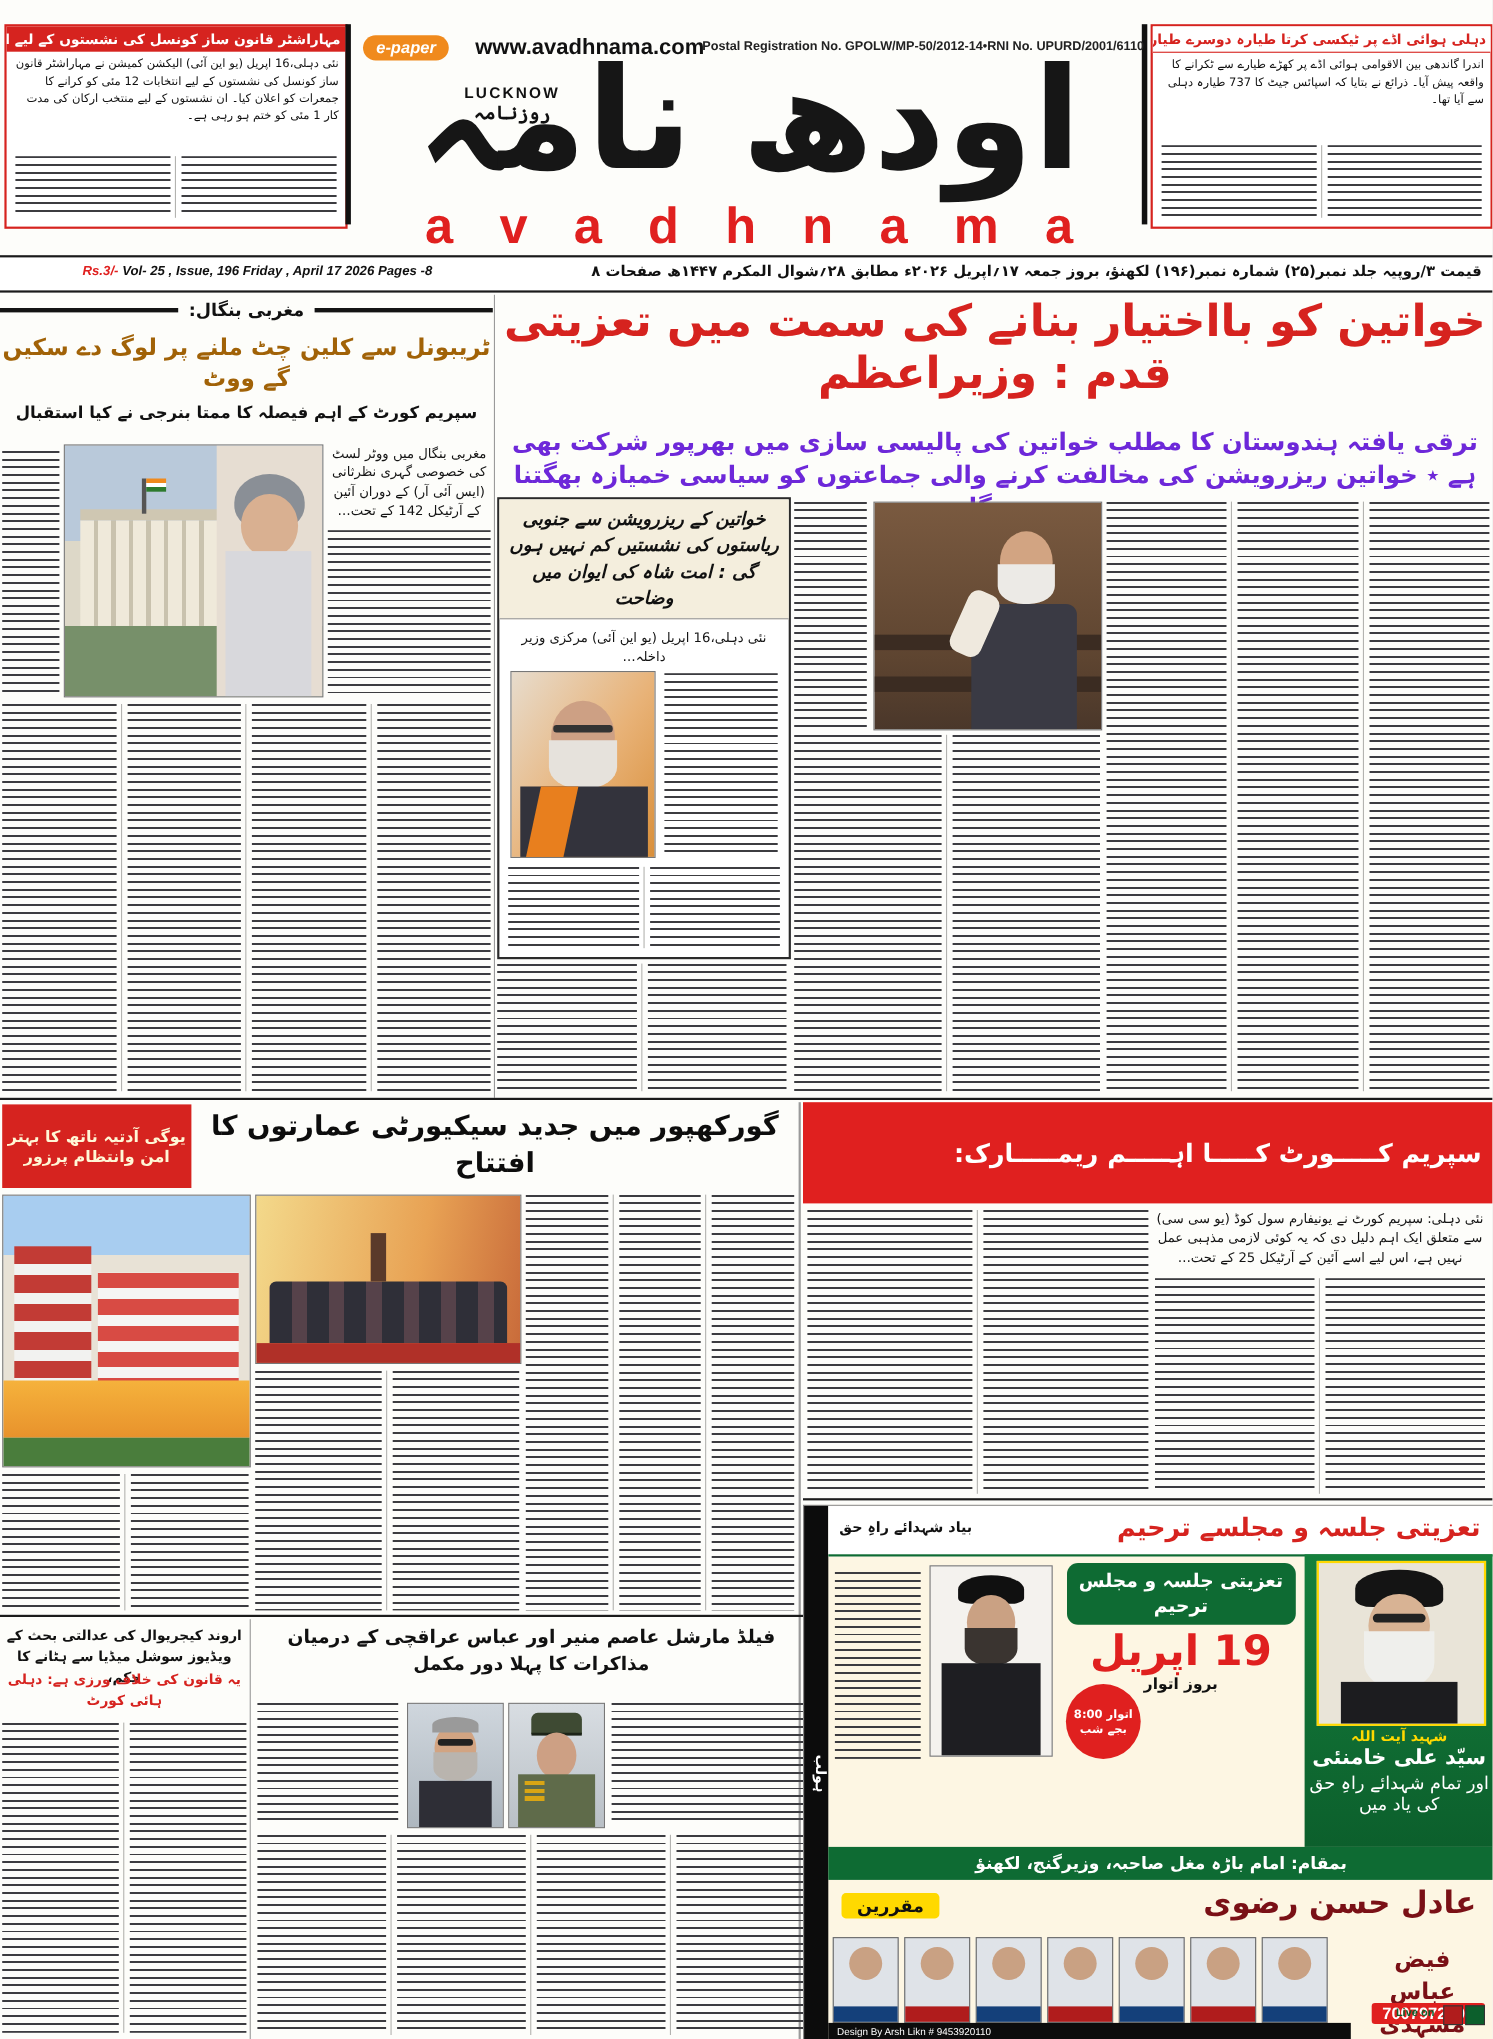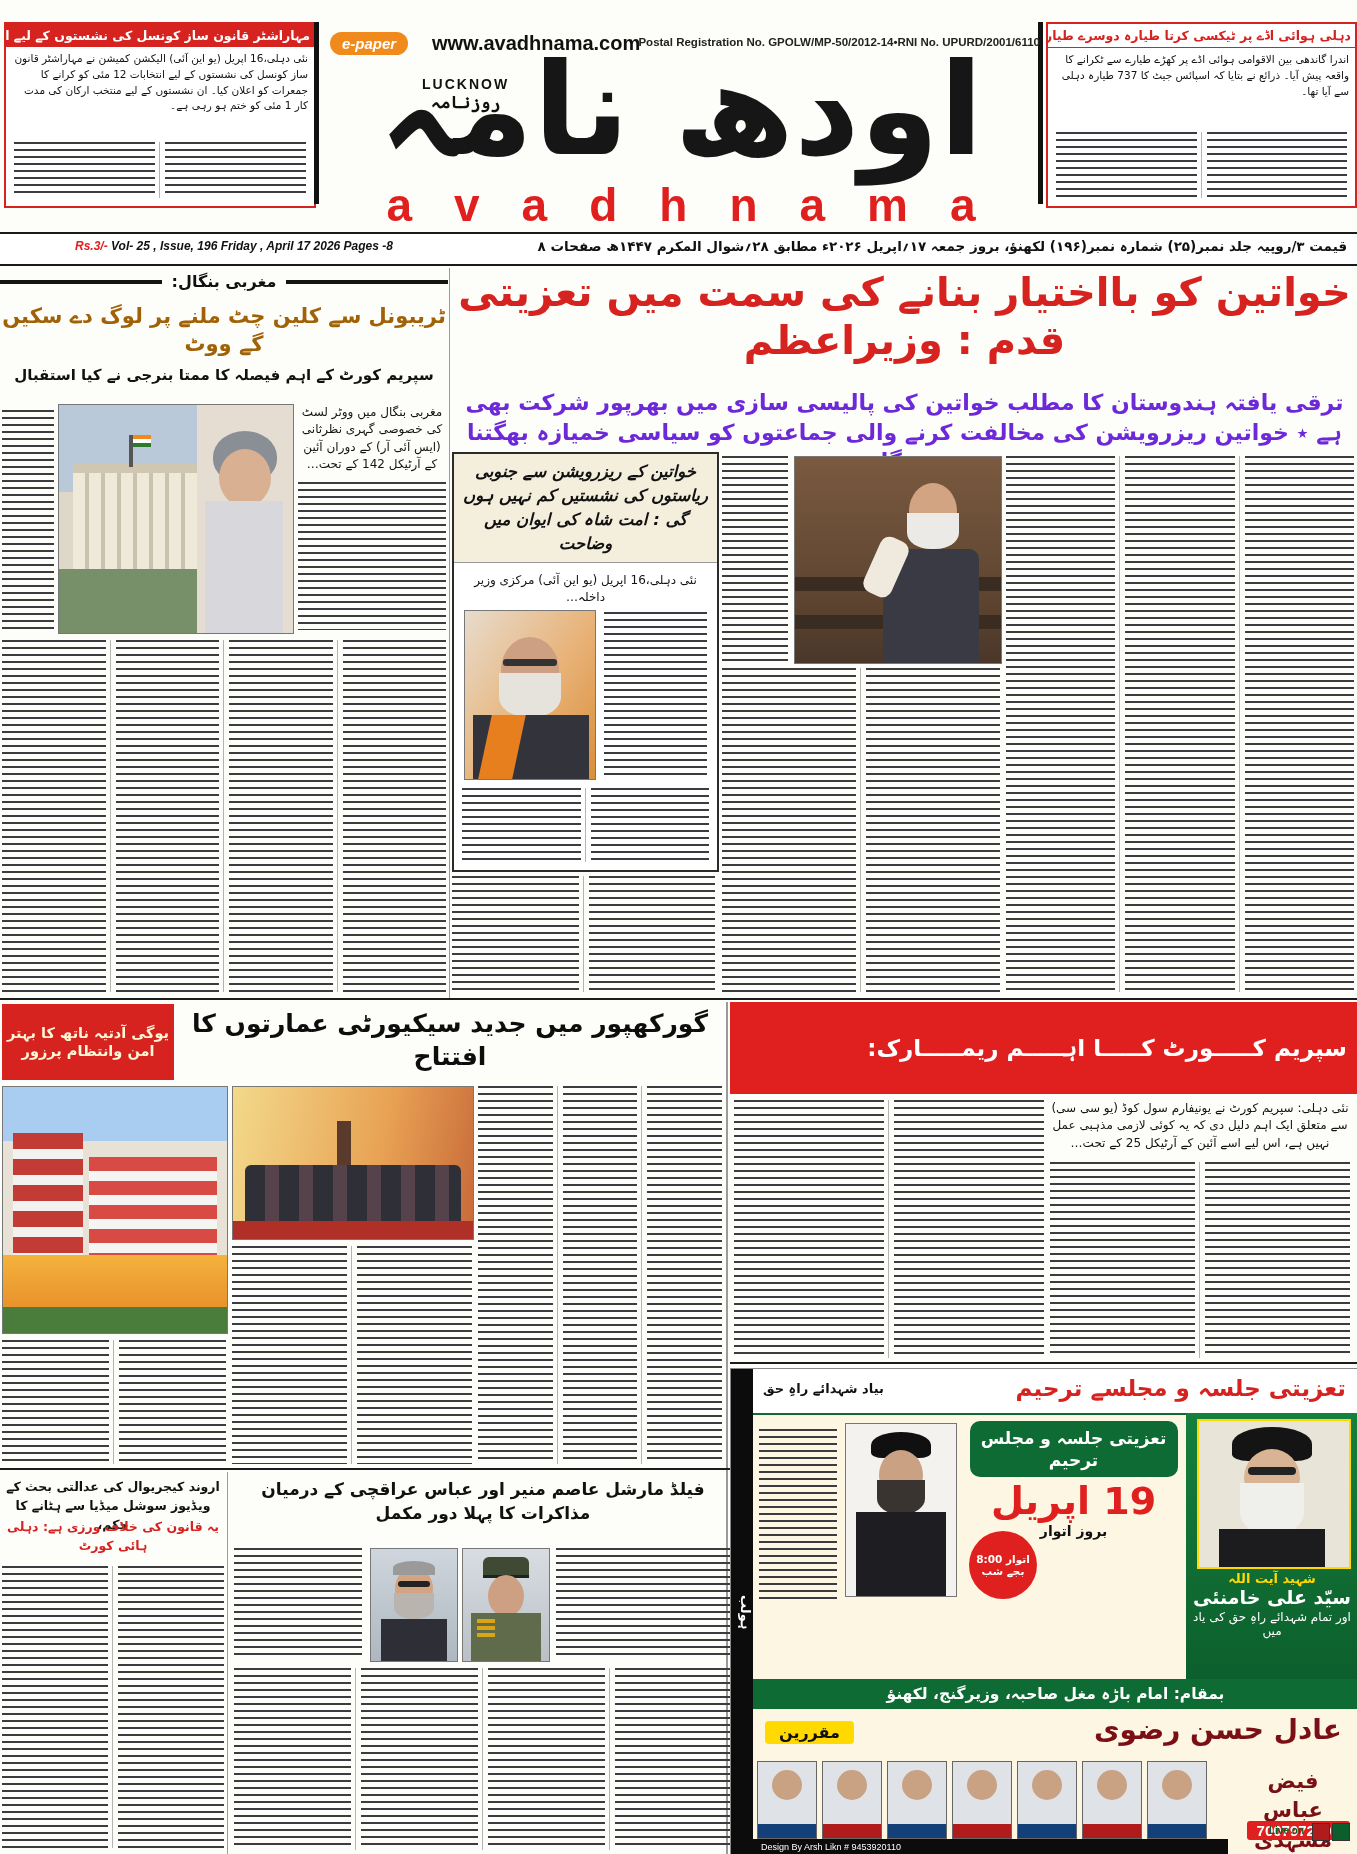--- a/index.html
+++ b/index.html
@@ -89,21 +89,21 @@
   .ad{position:absolute;left:730px;top:1368px;width:627px;height:486px;background:#fdf6e3;border:1px solid #888;}
   .ad-side{position:absolute;left:0;top:0;width:22px;height:100%;background:#0c0c0c;color:#fff;
      writing-mode:vertical-rl;text-align:center;font-size:13px;font-weight:bold;letter-spacing:4px;}
   .ad-top{position:absolute;left:22px;top:0;right:0;height:44px;background:#fff;border-bottom:2px solid #0e6b33;}
   .ad-top .t1{position:absolute;right:12px;top:6px;direction:rtl;color:#d6231f;font-weight:bold;font-size:23px;}
   .ad-top .t2{position:absolute;left:10px;top:12px;direction:rtl;color:#111;font-weight:bold;font-size:13px;}
   .ad-main{position:absolute;left:22px;top:44px;right:0;height:266px;display:flex;flex-direction:row-reverse;}
   .ad-green{width:172px;background:linear-gradient(#15803d,#0c5f2c);position:relative;color:#fff;text-align:center;}
   .ad-green .g1{margin-top:158px;color:#ffd900;font-weight:bold;font-size:13px;direction:rtl;}
   .ad-green .g2{color:#fff;font-weight:bold;font-size:19px;direction:rtl;}
-  .ad-green .g3{color:#fff;font-size:12px;direction:rtl;margin-top:2px;}
+  .ad-green .g3{color:#fff;font-size:16px;direction:rtl;margin-top:2px;}
   .ad-center{width:225px;position:relative;text-align:center;}
   .gbox{margin:8px auto 4px;width:200px;background:#0e6b33;border-radius:10px;color:#fff;
      font-weight:bold;font-size:17px;direction:rtl;padding:6px 4px;line-height:1.3;}
   .d19{color:#e0201f;font-weight:bold;font-size:38px;direction:rtl;line-height:1.1;}
   .dsub{font-weight:bold;font-size:14px;direction:rtl;}
   .circ{position:absolute;left:8px;top:118px;width:68px;height:68px;border-radius:50%;background:#e0201f;
      color:#fff;font-size:10.5px;font-weight:bold;display:flex;align-items:center;justify-content:center;
      text-align:center;direction:rtl;padding:4px;box-sizing:border-box;}
   .ad-cleric-col{width:118px;position:relative;}
   .ad-txt-col{flex:1;position:relative;}

